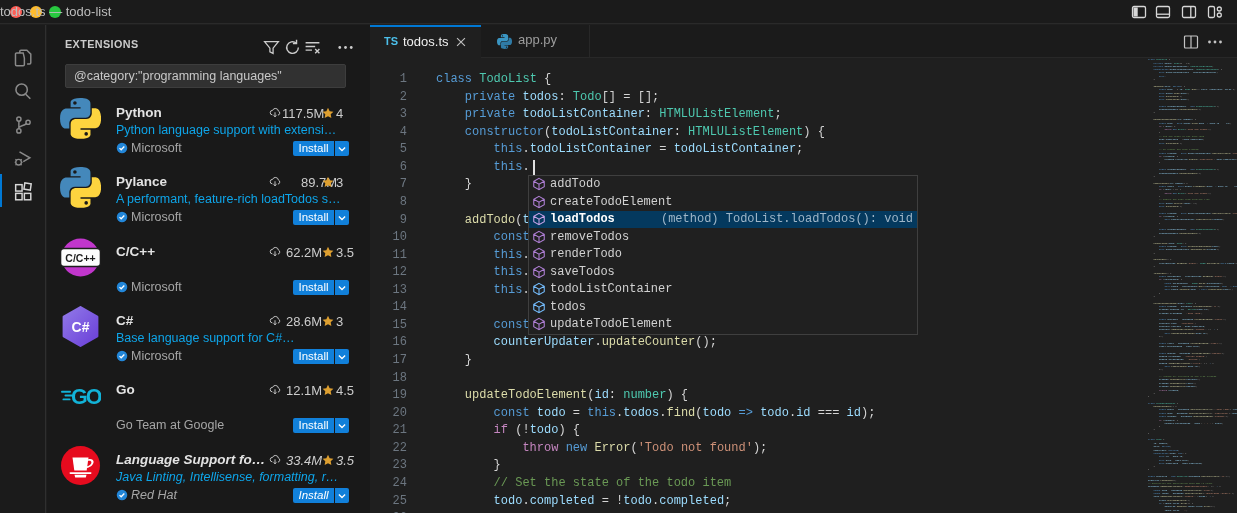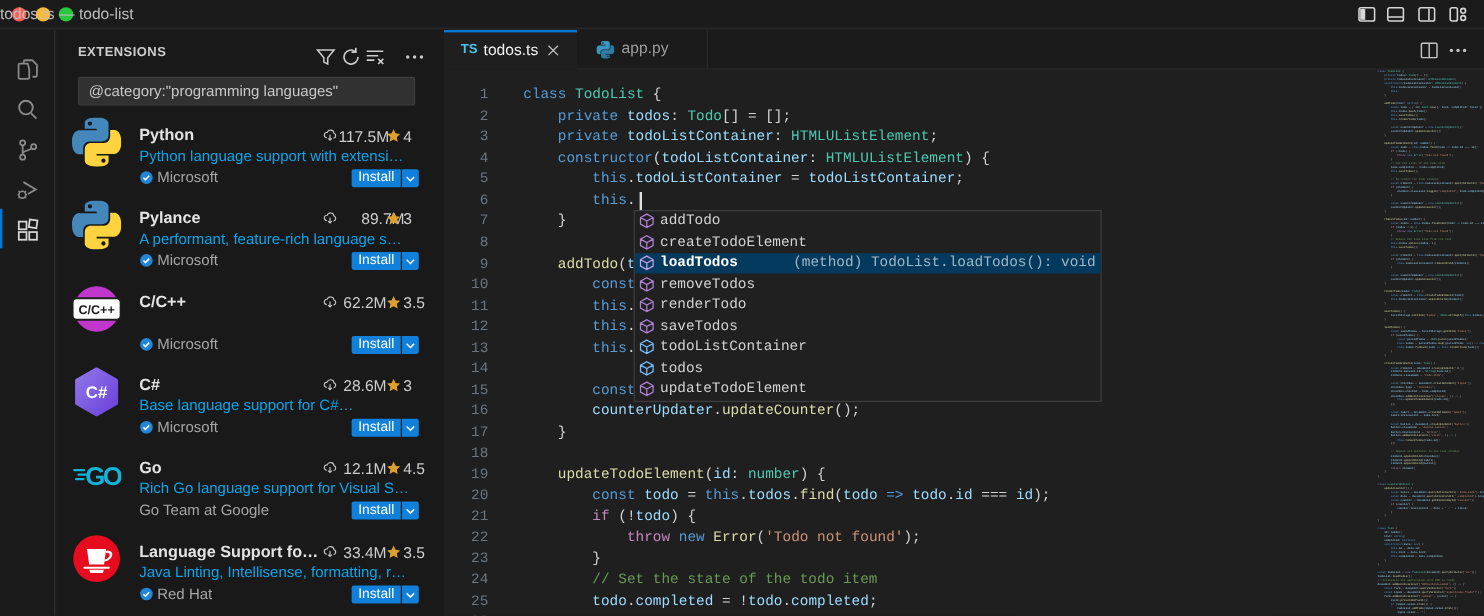--- a/index.html
+++ b/index.html
@@ -178,21 +178,21 @@
             <svg class="mcloud" width="12" height="12" viewBox="0 0 16 16">
               <path d="M4.5 10.5a3 3 0 0 1 .3-6 4 4 0 0 1 7.7.9 2.8 2.8 0 0 1-.6 5.4" fill="none" stroke="#c5c5c5" stroke-width="1.3"></path>
               <path d="M8 7v6 M5.9 11l2.1 2 2.1-2" fill="none" stroke="#c5c5c5" stroke-width="1.3"></path>
             </svg>
             <span class="mcount" style="left:20px;margin-left:12px;">89.7M</span>
             <svg class="mstar" width="12" height="12" viewBox="0 0 16 16">
               <path d="M8 .9l2.2 4.6 5 .7-3.6 3.5.9 5L8 12.3l-4.5 2.4.9-5L.8 6.2l5-.7z" fill="#dd9f30"></path>
             </svg>
             <span class="mrate">3</span>
           </div>
-        <div class="ext-desc">A performant, feature-rich language s…</div>
+        <div class="ext-desc">A performant, feature-rich loadTodos s…</div>
         <svg class="badge" viewBox="0 0 16 16">
             <circle cx="8" cy="8" r="7" fill="#2286d8"></circle>
             <path d="M4.7 8.2l2.2 2.2 4.2-4.4" fill="none" stroke="#fff" stroke-width="1.7"></path>
           </svg>
         <div class="ext-pub">Microsoft</div>
         <div class="install">
             <div class="btn">Install</div>
             <div class="dd">
               <svg width="10" height="10" viewBox="0 0 16 16" style="position:absolute;left:2px;top:3px;">
                 <path d="M3 5.5l5 5 5-5" fill="none" stroke="#fff" stroke-width="2"></path>
@@ -284,32 +284,31 @@
             <svg class="mcloud" width="12" height="12" viewBox="0 0 16 16">
               <path d="M4.5 10.5a3 3 0 0 1 .3-6 4 4 0 0 1 7.7.9 2.8 2.8 0 0 1-.6 5.4" fill="none" stroke="#c5c5c5" stroke-width="1.3"></path>
               <path d="M8 7v6 M5.9 11l2.1 2 2.1-2" fill="none" stroke="#c5c5c5" stroke-width="1.3"></path>
             </svg>
             <span class="mcount" style="left:17px;">12.1M</span>
             <svg class="mstar" width="12" height="12" viewBox="0 0 16 16">
               <path d="M8 .9l2.2 4.6 5 .7-3.6 3.5.9 5L8 12.3l-4.5 2.4.9-5L.8 6.2l5-.7z" fill="#dd9f30"></path>
             </svg>
             <span class="mrate">4.5</span>
           </div>
-        <div class="ext-desc">Rich Go language support for Visual S…</div>
         <div class="ext-pub nobadge">Go Team at Google</div>
         <div class="install">
             <div class="btn">Install</div>
             <div class="dd">
               <svg width="10" height="10" viewBox="0 0 16 16" style="position:absolute;left:2px;top:3px;">
                 <path d="M3 5.5l5 5 5-5" fill="none" stroke="#fff" stroke-width="2"></path>
               </svg>
             </div>
           </div>
       </div>
-      <div class="ext" style="top:417.5px;">
+      <div class="ext" style="top:417.5px;font-style:italic;">
         <svg class="ext-icon" viewBox="0 0 41 41">
             <circle cx="20.5" cy="20.5" r="19.5" fill="#e60b1e"></circle>
             <path d="M12.5 12.5h16l-1.8 13h-12.4z" fill="#fff"></path>
             <path d="M28 14.2c3.2-.8 5.6.2 5.6 2.6 0 2.8-3 5.6-6.8 6.2l.3-1.7c2.4-.6 4.3-2.3 4.3-3.9 0-1.4-1.4-2-3.2-1.5z" fill="#fff"></path>
             <rect x="9.5" y="27.2" width="22" height="1.7" rx="0.8" fill="#fff"></rect>
             <path d="M14.5 29.8h12l-.7 2.6h-10.6z" fill="#fff"></path>
           </svg>
         <div class="ext-title" style="width:166px;white-space:nowrap;overflow:hidden;">Language Support fo…</div>
         <div class="ext-meta">
             <svg class="mcloud" width="12" height="12" viewBox="0 0 16 16">

